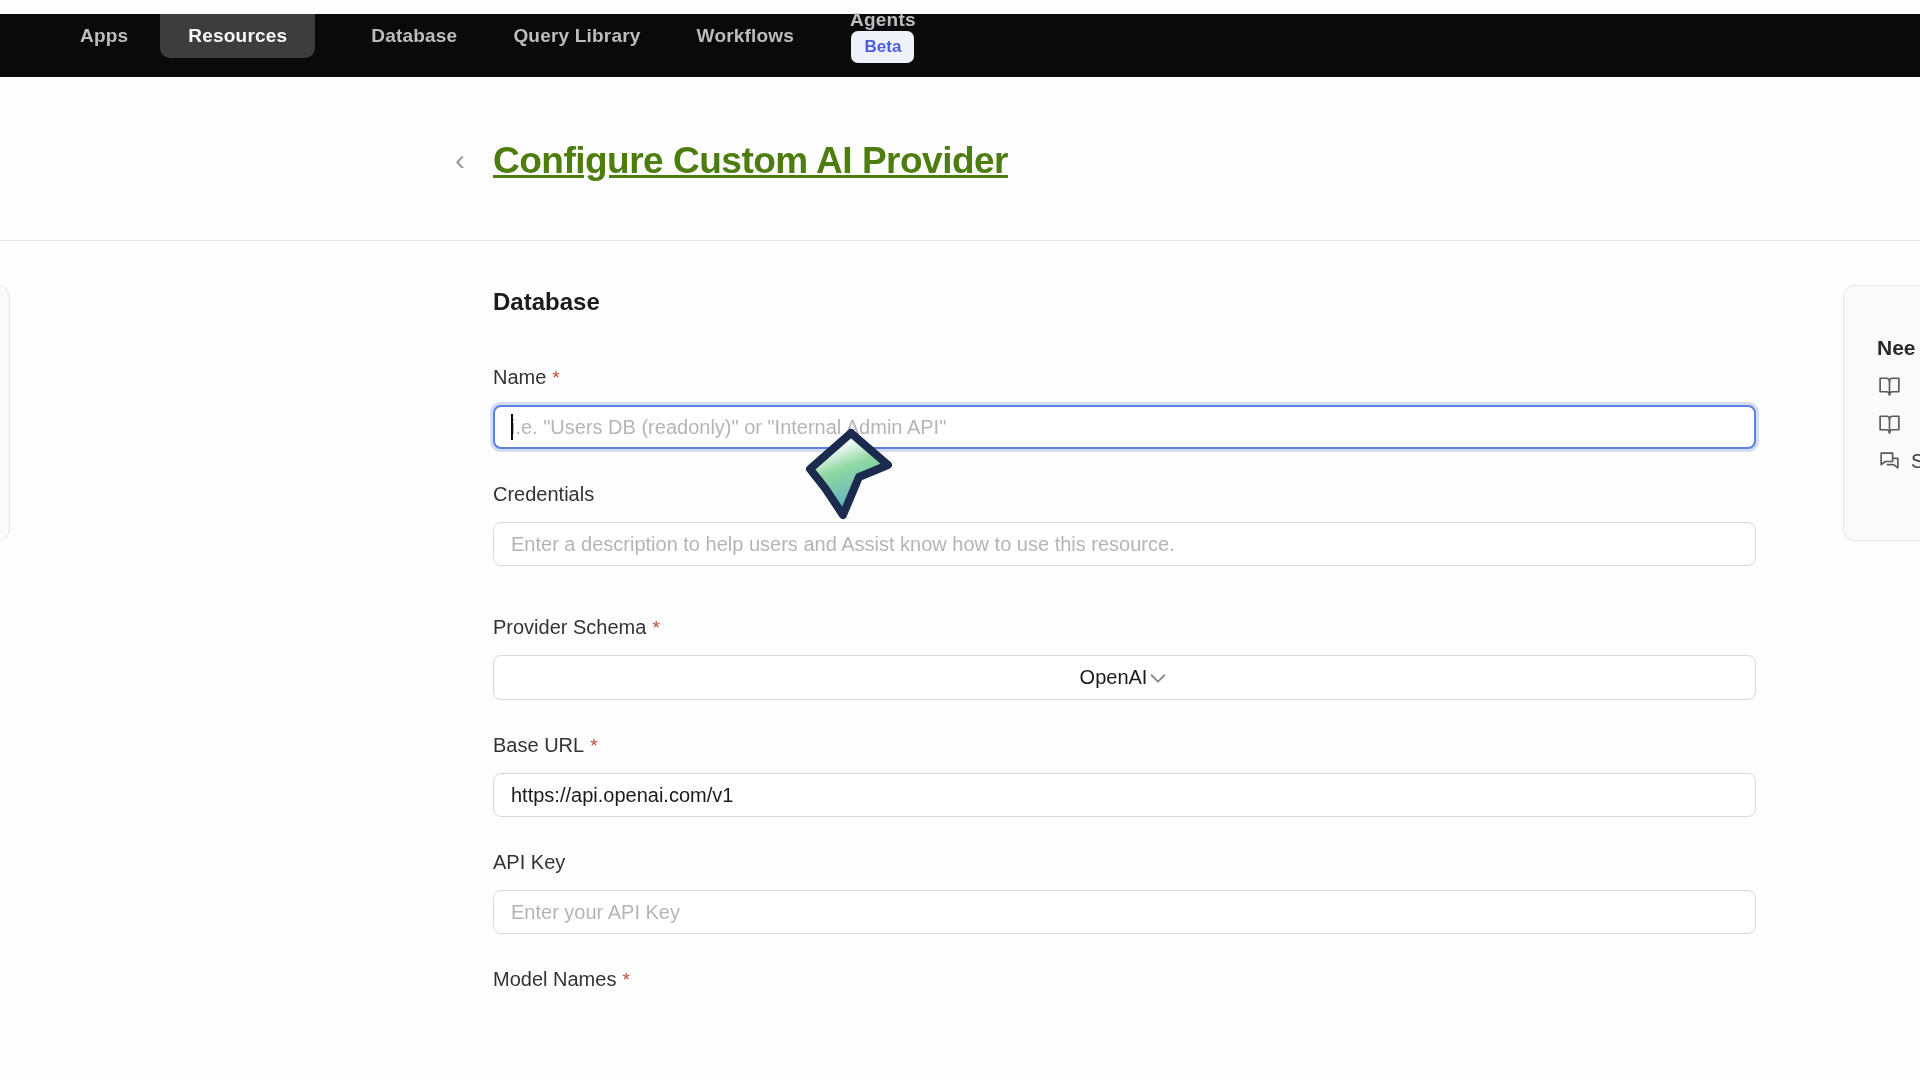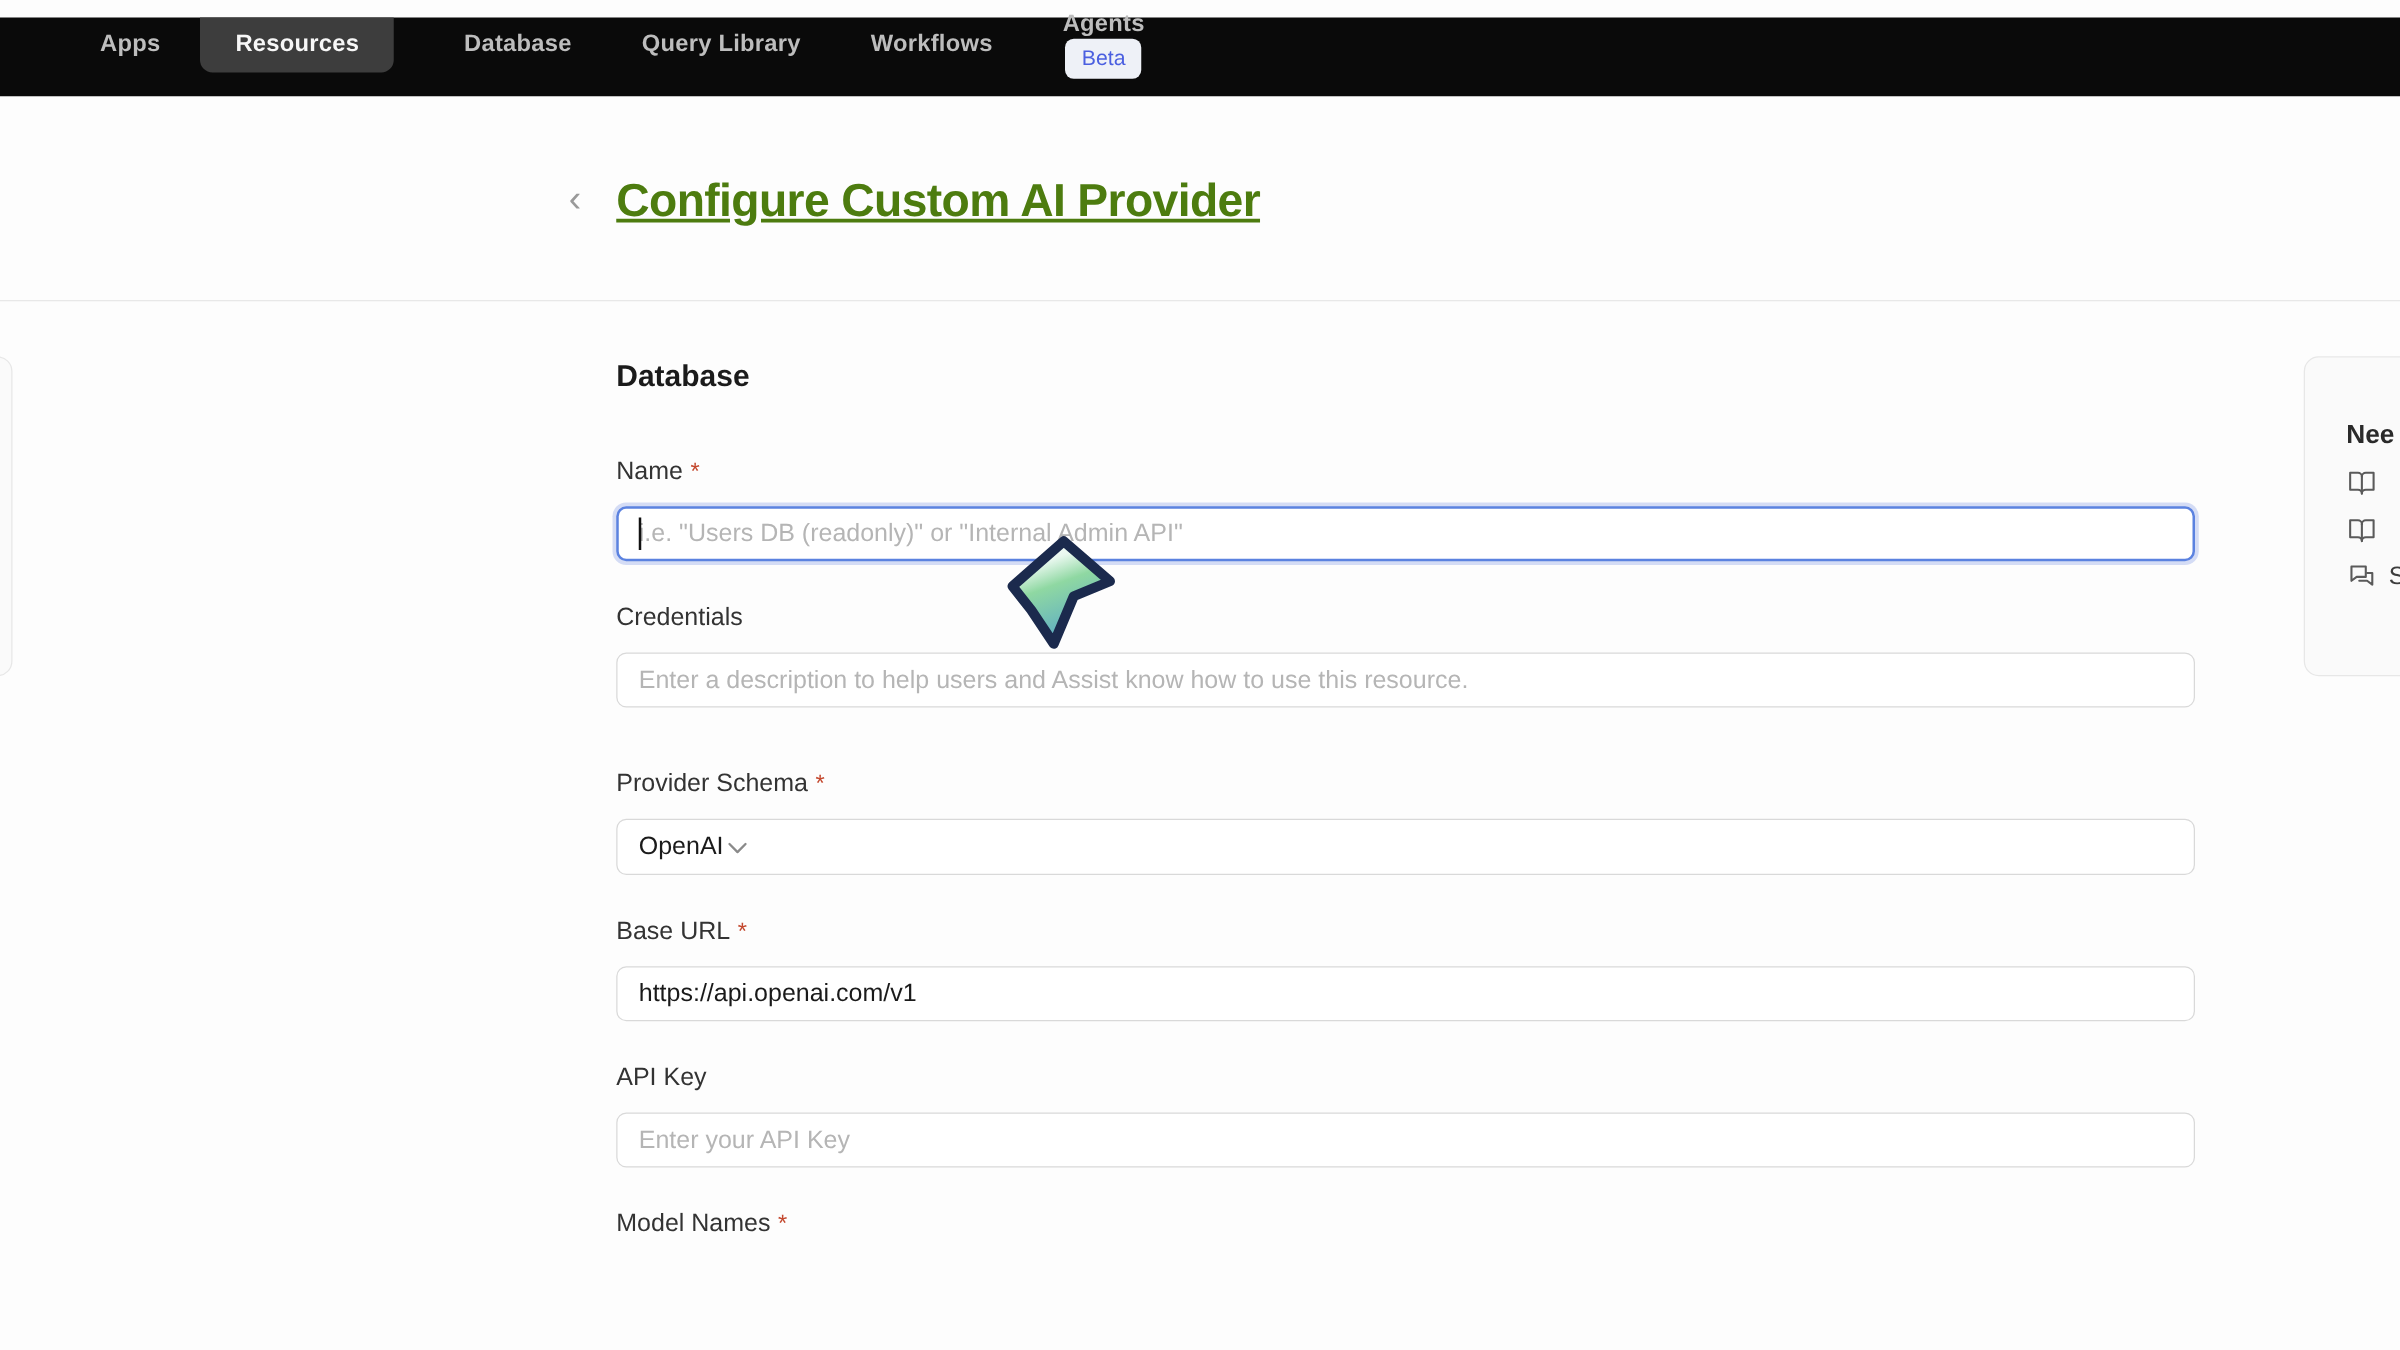--- a/index.html
+++ b/index.html
@@ -8,41 +8,41 @@
   #screen { position:relative; width:1920px; height:1080px; background:#fdfdfd; overflow:hidden; }
 
   
   .topnav { position:absolute; left:0; top:14px; width:1920px; height:63px; background:#0a0a0a; }
   .nav-row { position:absolute; left:80px; top:0; height:44px; display:flex; align-items:center; }
   .nav-item { color:#bdbdbd; font-size:19px; font-weight:600; letter-spacing:.2px; cursor:pointer; white-space:nowrap; }
   .nav-gap { margin-left:56px; }
   .nav-pill { margin-left:32px; background:#3d3d3d; border-radius:0 0 10px 10px; height:44px; display:flex; align-items:center; padding:12px 28px; }
   .nav-pill .nav-item { color:#f7f7f7; }
   .agents-wrap { display:flex; align-items:center; margin-left:56px;flex-direction:column; }
-  .beta-badge { background:#eef1f7; color:#4a5fe0; font-size:17px; font-weight:400; padding:4px 13px; border-radius:7px; line-height:1.4; }
+  .beta-badge { background:#eef1f7; color:#4a5fe0; font-size:17px; font-weight:700; padding:4px 13px; border-radius:7px; line-height:1.4; }
 
   
   .header-row { position:absolute; left:455px; top:140px; display:flex; align-items:center; }
   .back-btn { width:30px; height:40px; color:#9a9a9a; font-size:30px; line-height:38px; text-align:left; cursor:pointer; font-weight:400; }
   .page-title { margin-left:8px; font-size:37px; font-weight:700; color:#4d7c0f; letter-spacing:-.5px;text-decoration:underline; }
   .divider { position:absolute; left:0; top:240px; width:1920px; height:1px; background:#e8e8e8; }
 
   
   .form-col { position:absolute; left:493px; top:288px; width:1263px; }
   .section-h { font-size:24px; font-weight:700; color:#1b1b1b; }
   .field-label { display:flex; align-items:flex-start; font-size:20px; color:#333333; font-weight:400; }
   .req { color:#c4492f; margin-left:6px; font-size:19px; line-height:1; padding-top:2px; }
   .tb { width:100%; height:44px; border:1px solid #d9d9d9; border-radius:8px; background:#ffffff;
         font-family:"Liberation Sans", sans-serif; font-size:20px; color:#1a1a1a; padding:0 17px; outline:none; }
   .tb::placeholder { color:#b5b5b5; opacity:1; }
   .tb-focused { border:2px solid #5b82e0; box-shadow:0 0 0 3px rgba(106,138,227,.28); padding:0 16px; }
   .name-wrap { position:relative; }
   .caret { position:absolute; left:18px; top:9px; width:2px; height:26px; background:#111111; }
   .select-box { width:100%; height:45px; border:1px solid #d9d9d9; border-radius:8px; background:#ffffff;
-        display:flex; align-items:center; justify-content:flex-start; padding:0 17px; cursor:pointer; }
+        display:flex; align-items:center; justify-content:center; padding:0 17px; cursor:pointer; }
   .select-value { font-size:20px; color:#1a1a1a; }
   .chev { width:22px; height:22px; }
 
   .mt-gen   { margin-top:0; }
   .sp-h-to-label { margin-top:50px; }
   .sp-label-to-input { margin-top:16px; }
   .sp-input-to-label { margin-top:34px; }
   .sp-to-section { margin-top:62px; }
 
   

